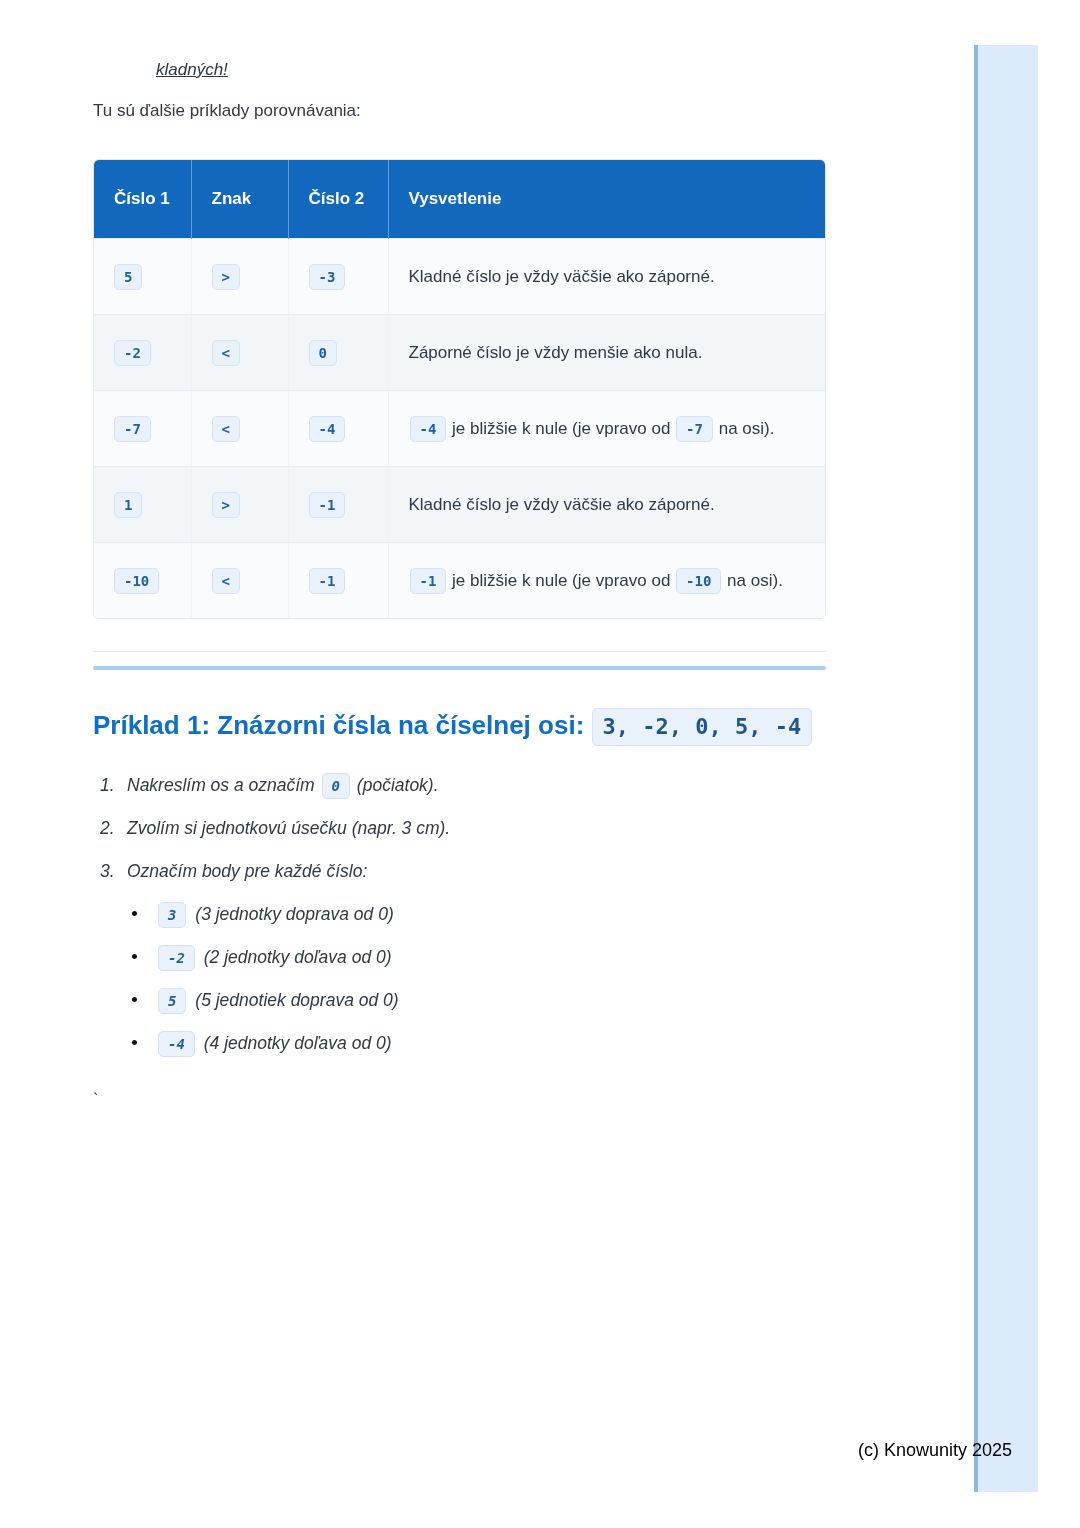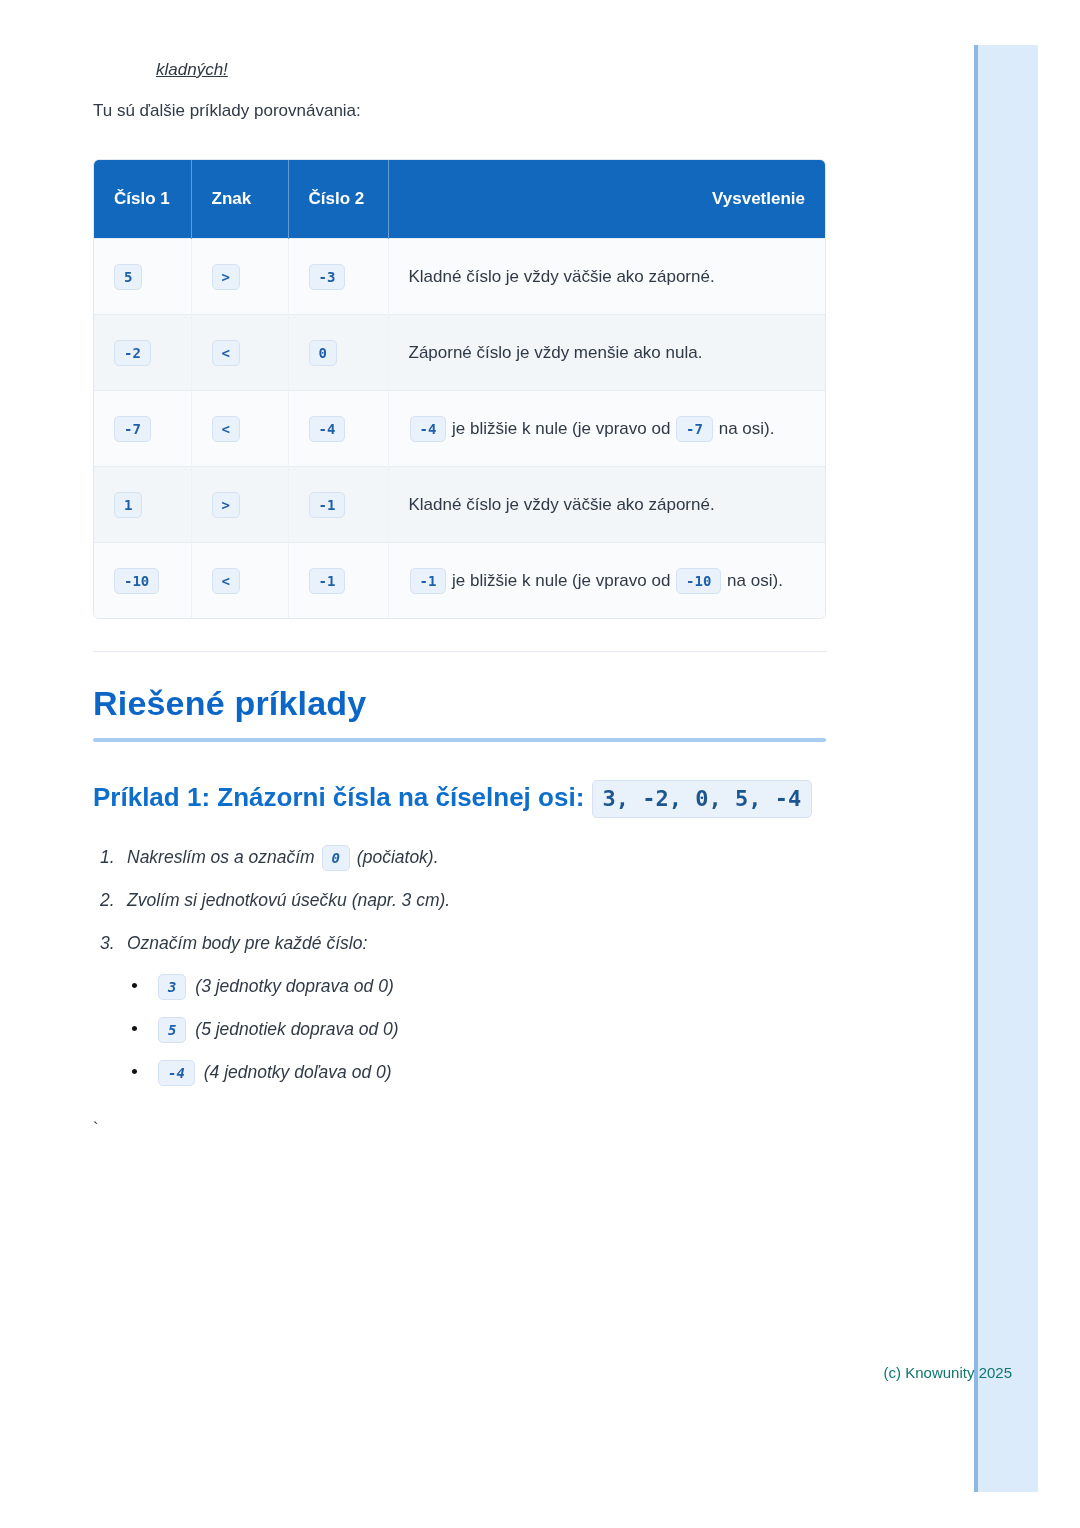--- a/index.html
+++ b/index.html
@@ -17,21 +17,21 @@
   .para { font-size: 17px; line-height: 24px; margin-top: 17px; }
 
   .table-wrap { margin-top: 36px; border: 1px solid #e4e9f0; border-radius: 6px; overflow: hidden; }
   table { width: 100%; border-collapse: collapse; }
   th {
     background: #1168bd; color: #ffffff; font-size: 17px; font-weight: bold;
     text-align: left; vertical-align: middle; padding: 26px 20px; line-height: 26px;
     border-right: 1px solid rgba(255,255,255,0.35);
     margin-top: 36px;
   }
-  th:last-child { border-right: none; text-align: right; }
+  th:last-child { border-right: none; }
   th:nth-child(1) { width: 97px; }
   th:nth-child(2) { width: 97px; }
   th:nth-child(3) { width: 100px; }
   td {
     padding: 24px 20px; vertical-align: middle; font-size: 17px; line-height: 27px;
     border-top: 1px solid #e7ecf2; border-right: 1px solid #eef2f6;
   }
   td:last-child { border-right: none; }
   tbody tr:nth-child(odd)  { background: #fafbfd; }
   tbody tr:nth-child(even) { background: #f2f6f9; }
@@ -71,22 +71,22 @@
   .dot { display: inline-block; width: 27px; font-size: 19px; color: #111; }
   .bullet-item .chip { margin-right: 4px; }
 
   .stray { margin-top: 34px; font-size: 16px; color: #2e3842; }
 
   .side-track {
     position: absolute; left: 974px; top: 45px; width: 64px; height: 1447px;
     background: #dcebfa; border-left: 4px solid #8db8e4;
   }
   .footer {
-    position: absolute; right: 68px; top: 1364px;
-    font-size: 15px; color: #0f766e; z-index: 2;
+    position: absolute; right: 68px; top: 1440px;
+    font-size: 18px; color: #000000; z-index: 2;
   }
 </style>
 </head>
 <body>
 
 <div class="content">
   <p class="italic-note">kladných!</p>
   <p class="para">Tu sú ďalšie príklady porovnávania:</p>
 
   <div class="table-wrap">
@@ -129,30 +129,30 @@
             <td><code class="chip">&lt;</code></td>
             <td><code class="chip">-1</code></td>
             <td class="explain"><code class="chip">-1</code><span> je bližšie k nule (je vpravo od </span><code class="chip">-10</code><span> na osi).</span></td>
           </tr>
         </tbody>
     </table>
   </div>
 
   <hr class="divider">
 
-  <h1>Riešené príklady</h1>
   <div class="title-underline"></div>
 
   <h2><span>Príklad 1: Znázorni čísla na číselnej osi: </span><code class="chip">3, -2, 0, 5, -4</code></h2>
 
   <ol class="steps">
       <li class="step-item"><span class="num">1.</span><span class="step-body"><span>Nakreslím os a označím </span><code class="chip">0</code><span> (počiatok).</span></span></li>
       <li class="step-item"><span class="num">2.</span><span class="step-body"><span>Zvolím si jednotkovú úsečku (napr. 3 cm).</span></span></li>
       <li class="step-item"><span class="num">3.</span><span class="step-body"><span>Označím body pre každé číslo:</span></span><ul class="bullets">
           <li class="bullet-item"><span class="dot">•</span><span><code class="chip">3</code><span> (3 jednotky doprava od 0)</span></span></li>
+          <li class="bullet-item"><span class="dot">•</span><span><code class="chip">-2</code><span> (2 jednotky doľava od 0)</span></span></li>
           <li class="bullet-item"><span class="dot">•</span><span><code class="chip">5</code><span> (5 jednotiek doprava od 0)</span></span></li>
           <li class="bullet-item"><span class="dot">•</span><span><code class="chip">-4</code><span> (4 jednotky doľava od 0)</span></span></li>
         </ul></li>
     </ol>
 
   <p class="stray">`</p>
 </div>
 
 <div class="side-track"></div>
 <div class="footer">(c) Knowunity 2025</div>

